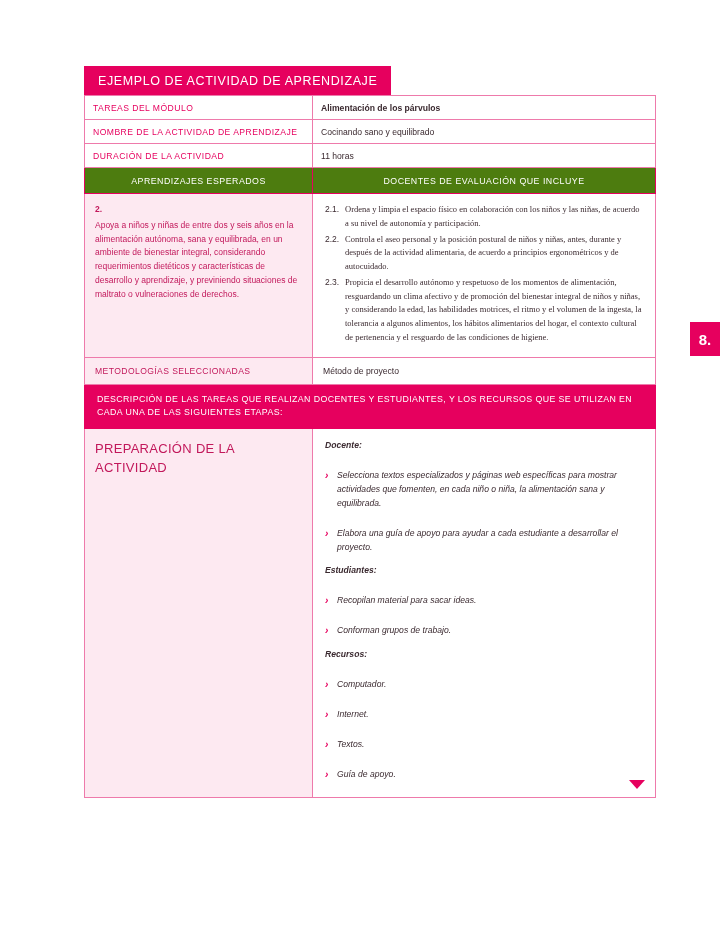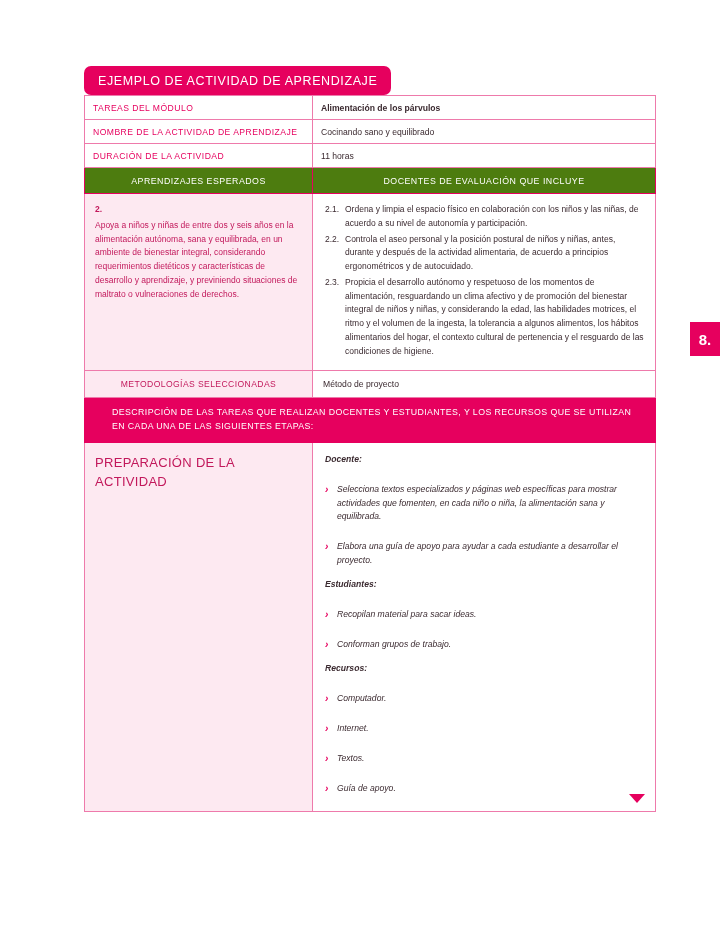--- a/index.html
+++ b/index.html
@@ -39,21 +39,20 @@
   }
 
   .title-tab {
     display: inline-block;
     background: #e6005e;
     color: #ffffff;
     font-size: 12.5px;
     letter-spacing: 0.6px;
     padding: 8px 14px 7px 14px;
     font-weight: normal;
-    border-radius: 7px;
   }
 
   table.grid {
     width: 100%;
     border-collapse: collapse;
     table-layout: fixed;
   }
   table.grid td {
     border: 1px solid #ee7aab;
     vertical-align: top;
@@ -96,43 +95,42 @@
     color: #3b2a30;
     font-size: 8.5px;
     line-height: 1.62;
     padding: 9px 10px 10px 12px;
   }
   .cri-item {
     display: flex;
     margin-bottom: 2px;
   }
   .cri-item .k { width: 20px; flex: 0 0 20px; }
-  .cri-item .t { flex: 1 1 auto; }
+  .cri-item .t { flex: 1 1 auto; font-family: Liberation Serif, serif; }
 
   .meth-lbl {
     background: #fde9f1;
     color: #c2185b;
     font-size: 8.6px;
     letter-spacing: 0.4px;
     padding: 8px 10px 8px 10px;
-    text-align: center;
   }
   .meth-val {
     color: #3b2a30;
     font-size: 8.6px;
     padding: 8px 10px 8px 10px;
   }
 
   .desc-band {
     background: #e6005e;
     color: #ffffff;
     font-size: 8.8px;
     letter-spacing: 0.4px;
     line-height: 1.55;
-    padding: 8px 10px 8px 27px;
+    padding: 8px 10px 8px 12px;
     border: 1px solid #e6005e !important;
   }
 
   .prep-lbl {
     background: #fde9f1;
     color: #c2185b;
     font-size: 13px;
     line-height: 1.5;
     letter-spacing: 0.3px;
     padding: 10px 10px 10px 10px;

